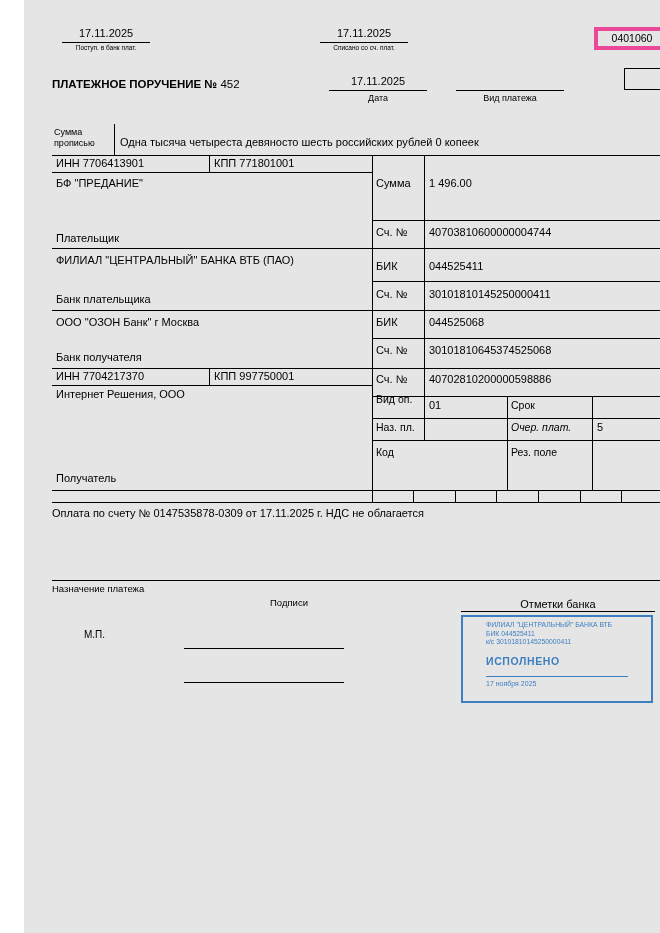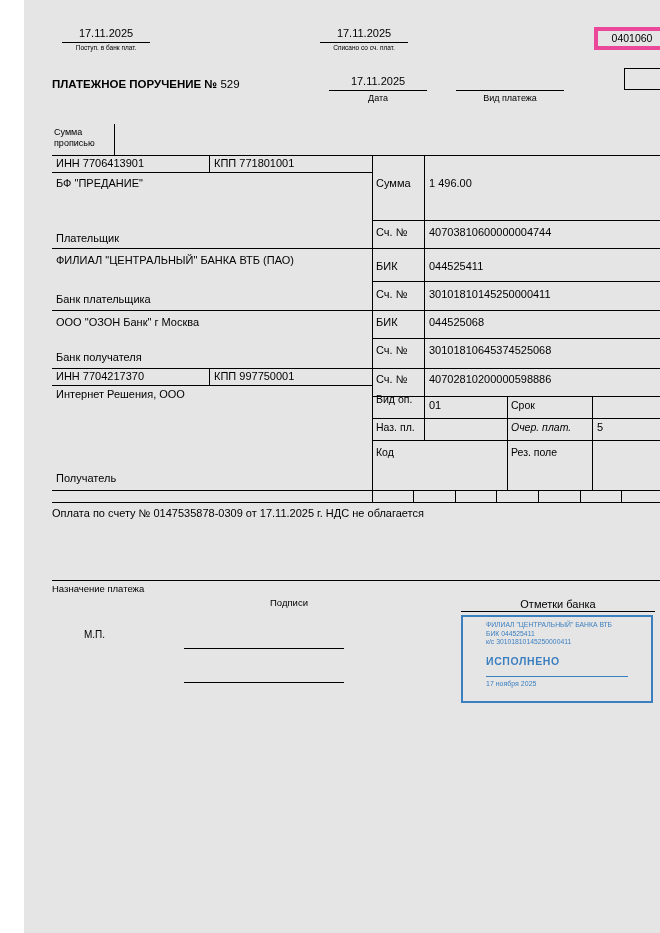--- a/index.html
+++ b/index.html
@@ -30,29 +30,30 @@
   <div class="t" style="left:38px;top:27px;width:88px;text-align:center;border-bottom:1px solid #000;padding-bottom:2px;">17.11.2025</div>
   <div class="t small" style="left:38px;top:44px;width:88px;text-align:center;">Поступ. в банк плат.</div>
 
   <div class="t" style="left:296px;top:27px;width:88px;text-align:center;border-bottom:1px solid #000;padding-bottom:2px;">17.11.2025</div>
   <div class="t small" style="left:296px;top:44px;width:88px;text-align:center;">Списано со сч. плат.</div>
 
   <div class="t" style="left:570px;top:27px;width:68px;height:15px;line-height:15px;text-align:center;border:4px solid #ec4899;font-size:10.5px;">0401060</div>
 
   <div class="t" style="left:28px;top:78px;font-size:11.5px;">
     <b>ПЛАТЕЖНОЕ ПОРУЧЕНИЕ №</b>
-    <span>529</span>
+    <span>452</span>
   </div>
   <div class="t" style="left:305px;top:75px;width:98px;text-align:center;border-bottom:1px solid #000;padding-bottom:2px;">17.11.2025</div>
   <div class="t cap" style="left:305px;top:93px;width:98px;text-align:center;">Дата</div>
   <div class="hl" style="left:432px;top:90px;width:108px;"></div>
   <div class="t cap" style="left:432px;top:93px;width:108px;text-align:center;">Вид платежа</div>
   <div style="position:absolute;left:600px;top:68px;width:38px;height:20px;border:1px solid #000;"></div>
 
   <div class="t" style="left:30px;top:127px;width:56px;white-space:normal;font-size:9px;line-height:11px;">Сумма прописью</div>
+  <div class="t" style="left:96px;top:136px;">Одна тысяча четыреста девяносто шесть российских рублей 0 копеек</div>
   <div class="vl" style="left:90px;top:124px;height:31px;"></div>
 
   <div class="hl" style="left:28px;top:155px;width:610px;"></div>
   <div class="hl" style="left:28px;top:172px;width:320px;"></div>
   <div class="vl" style="left:185px;top:155px;height:17px;"></div>
   <div class="hl" style="left:348px;top:220px;width:290px;"></div>
   <div class="hl" style="left:28px;top:248px;width:610px;"></div>
   <div class="hl" style="left:348px;top:281px;width:290px;"></div>
   <div class="hl" style="left:28px;top:310px;width:610px;"></div>
   <div class="hl" style="left:348px;top:338px;width:290px;"></div>

